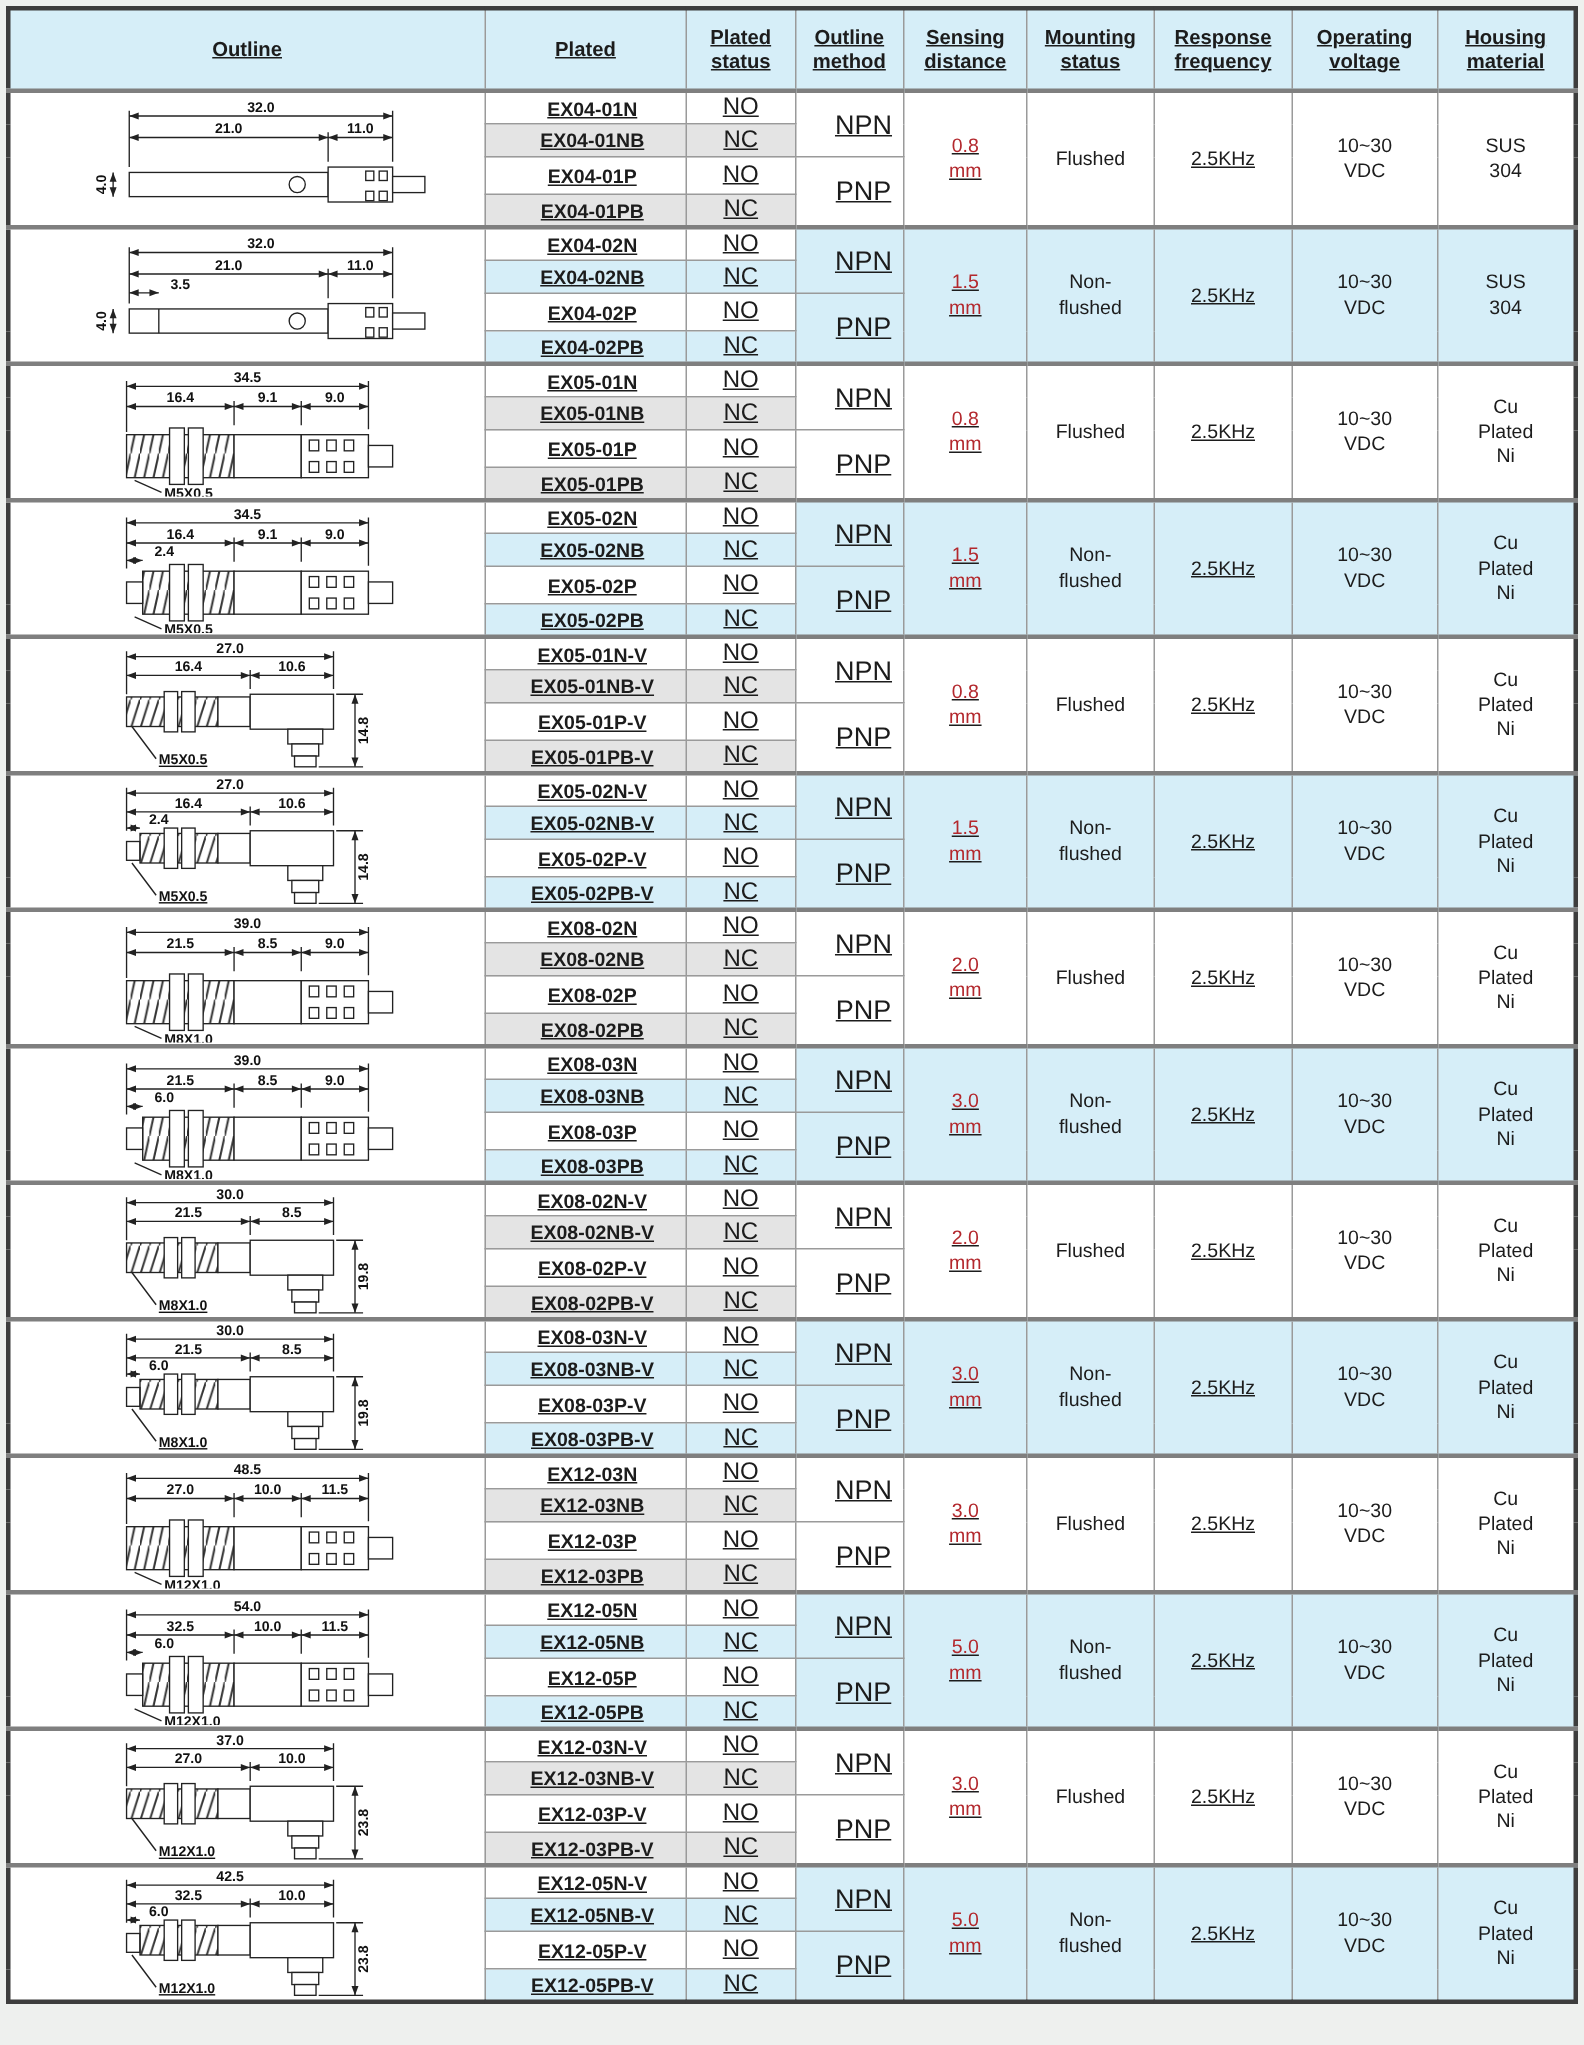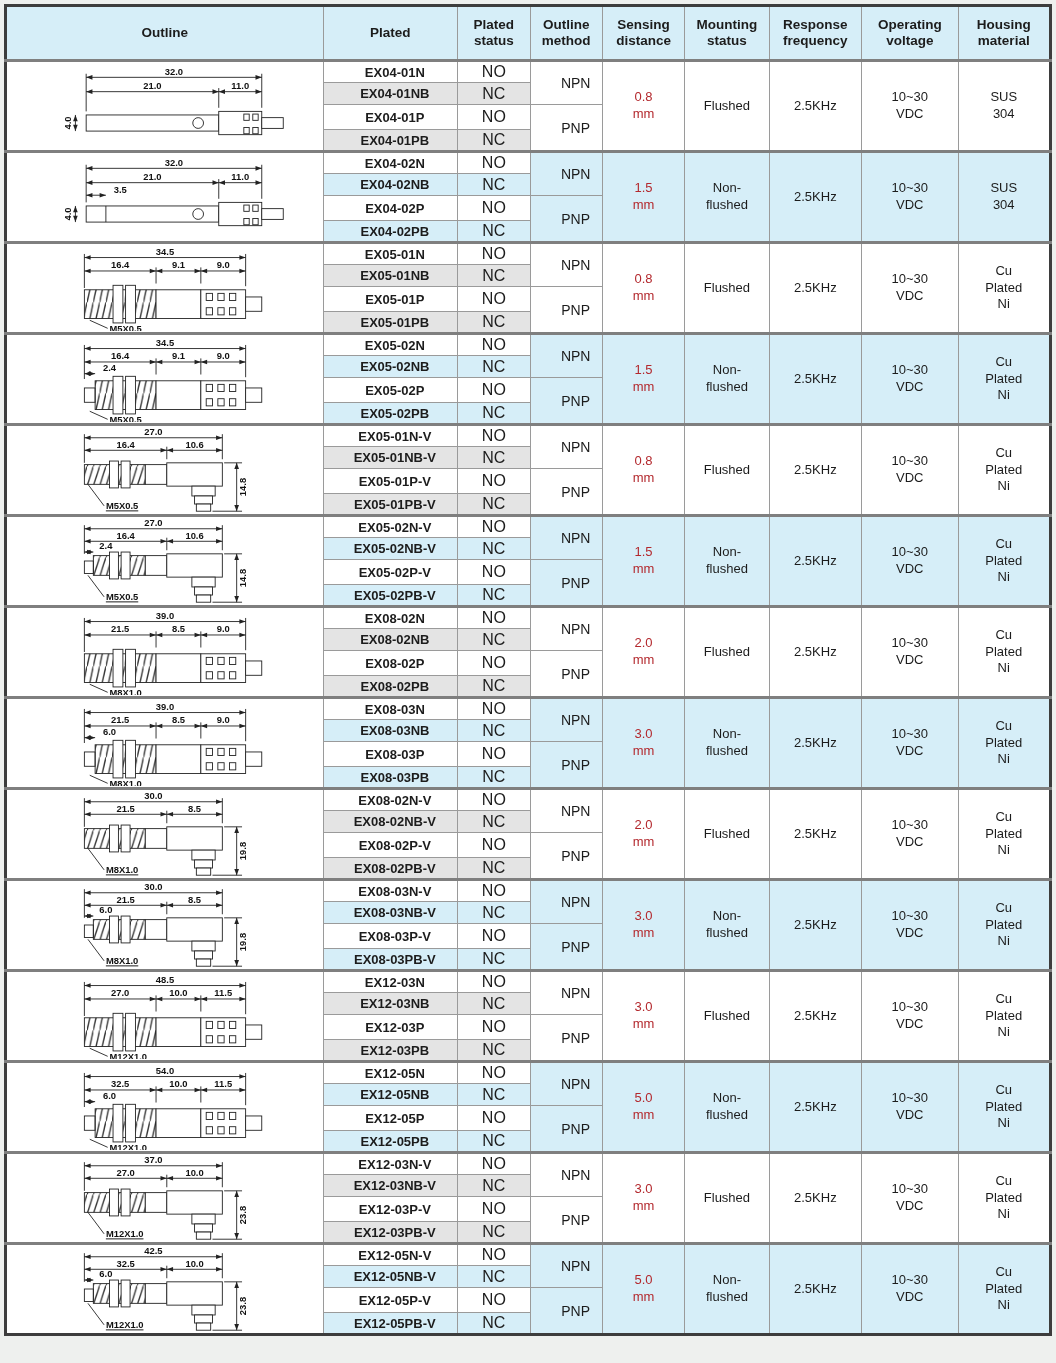--- a/index.html
+++ b/index.html
@@ -5,21 +5,21 @@
   :root{
     --blue:#d6eef8; --gray:#e4e4e4; --red:#b3282d;
     --grid:#9a9a9a; --group:#7f7f7f; --outer:#3d3d3d; --txt:#1c1c1c;
   }
   html,body{margin:0;padding:0;}
   body{
     width:1056px;height:1363px;background:#eef0ee;
     font-family:"Liberation Sans",sans-serif;color:var(--txt);
     box-sizing:border-box;
   }
-  .page{width:1056px;height:967px;box-sizing:border-box;padding:4px;}
+  .page{width:1056px;height:967px;box-sizing:border-box;padding:4px;text-decoration:underline;}
   table.spec{
     border-collapse:collapse;width:1048px;background:#fff;
     border:3px solid var(--outer);table-layout:fixed;
   }
   col.c-outline{width:316px}col.c-model{width:134px}col.c-status{width:72px}
   col.c-method{width:72px}col.c-sense{width:82px}col.c-mount{width:84px}
   col.c-resp{width:92px}col.c-volt{width:96px}col.c-house{width:92px}
   th,td{border:1px solid var(--grid);text-align:center;padding:0;}
   thead th{
     background:var(--blue);font-size:13.5px;font-weight:bold;
@@ -27,21 +27,21 @@
     padding:2px 1px;
   }
   tbody tr{height:22px;}
   tr.group-start>td{border-top:3px solid var(--group);}
   td.outline-cell{background:#fff;vertical-align:middle;padding:1px 0;}
   td.outline-cell svg{display:block;margin:0 auto;}
   td.model-cell{
     text-align:center;padding-left:9px;font-weight:bold;font-size:13px;
   }
   td.status-cell{font-size:16px;}
-  td.method-cell{font-size:14px;padding-left:19px;}
+  td.method-cell{font-size:18px;padding-left:19px;}
   td.spec-cell{font-size:13px;line-height:1.3;}
   .shade-gray{background:var(--gray);}
   .shade-blue{background:var(--blue);}
   .cell-blue{background:var(--blue);}
   .red{color:var(--red);}
   .ln{display:block;line-height:1.3;}
   .wrap{display:inline-block;max-width:62px;line-height:1.3;text-align:center;}
   .wrap-n{display:inline-block;max-width:56px;line-height:1.3;}
   .wrap-h{display:inline-block;max-width:48px;line-height:1.3;}
 </style>

